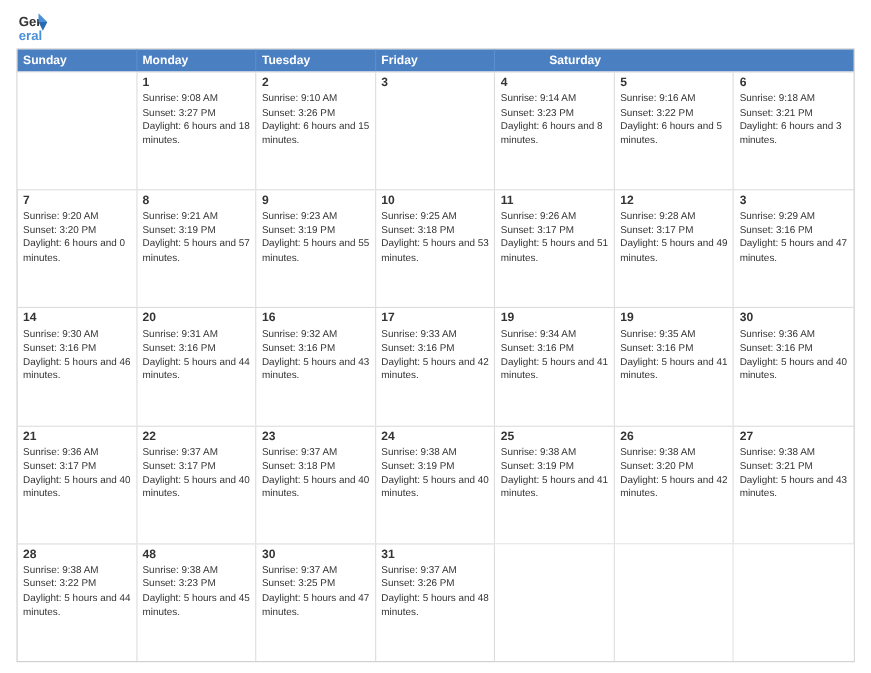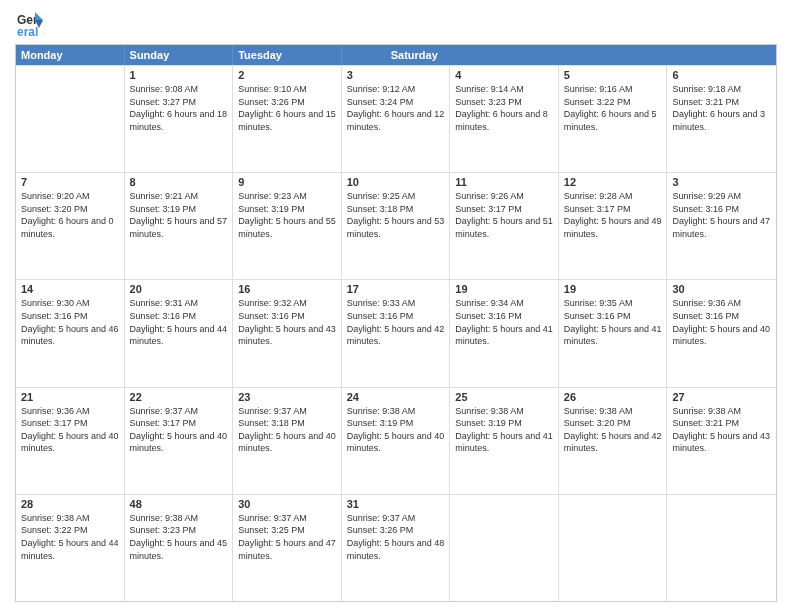--- a/index.html
+++ b/index.html
@@ -123,23 +123,24 @@
       </div>
     </div>
     <div class="title-section">
       <div class="month-title"></div>
       <div class="location"></div>
     </div>
   </div>
 
   <div class="calendar">
     <div class="cal-header" id="cal-header">
+        <div class="cal-header-cell">Sunday</div>
         <div class="cal-header-cell">Monday</div>
-        <div class="cal-header-cell">Sunday</div>
         <div class="cal-header-cell">Tuesday</div>
+        <div class="cal-header-cell">Friday</div>
         <div class="cal-header-cell">Saturday</div>
       </div>
     <div class="cal-body" id="cal-body">
         <div class="cal-row">
           <div class="cal-cell empty"></div>
           <div class="cal-cell">
         <div class="day-num">1</div>
         <div class="day-info">
           Sunrise: 9:08 AM<br>
           Sunset: 3:27 PM<br>
@@ -149,25 +150,20 @@
           <div class="cal-cell">
         <div class="day-num">2</div>
         <div class="day-info">
           Sunrise: 9:10 AM<br>
           Sunset: 3:26 PM<br>
           Daylight: 6 hours and 15 minutes.
         </div>
       </div>
           <div class="cal-cell">
         <div class="day-num">3</div>
-        <div class="day-info">
-          Sunrise: 9:12 AM<br>
-          Sunset: 3:24 PM<br>
-          Daylight: 6 hours and 12 minutes.
-        </div>
       </div>
           <div class="cal-cell">
         <div class="day-num">4</div>
         <div class="day-info">
           Sunrise: 9:14 AM<br>
           Sunset: 3:23 PM<br>
           Daylight: 6 hours and 8 minutes.
         </div>
       </div>
           <div class="cal-cell">

